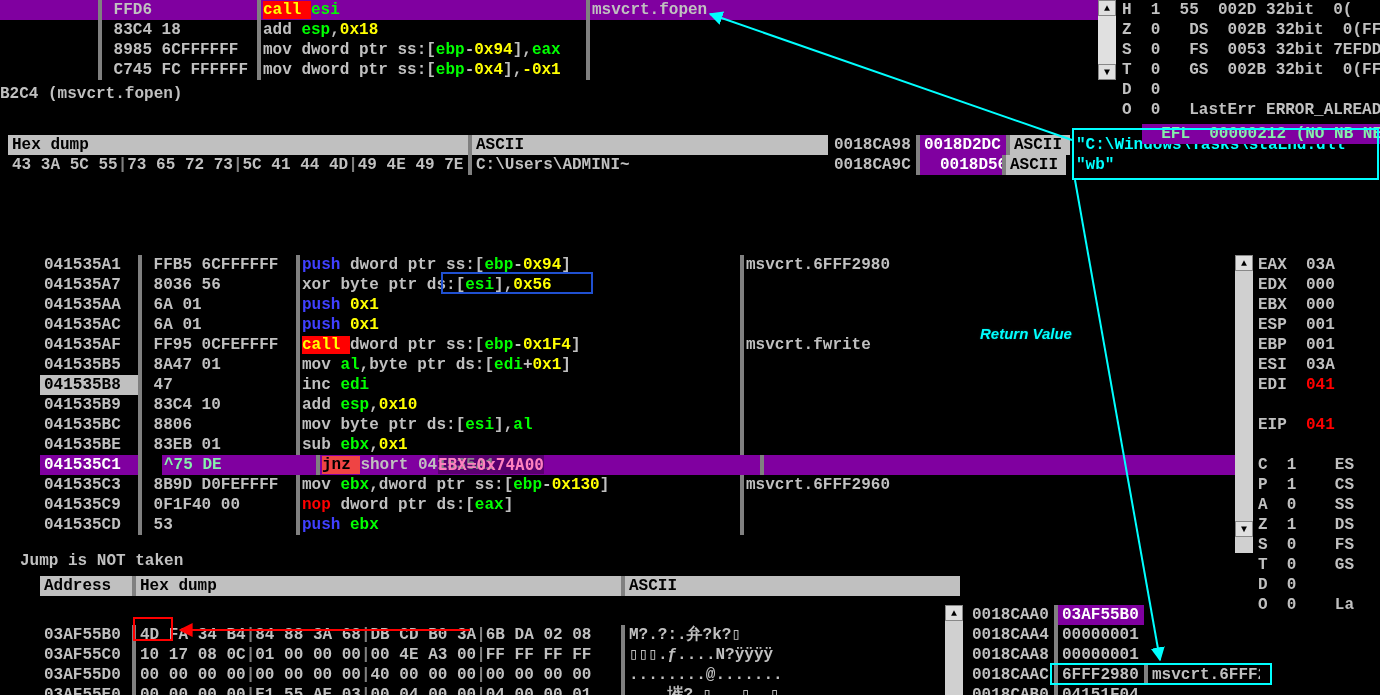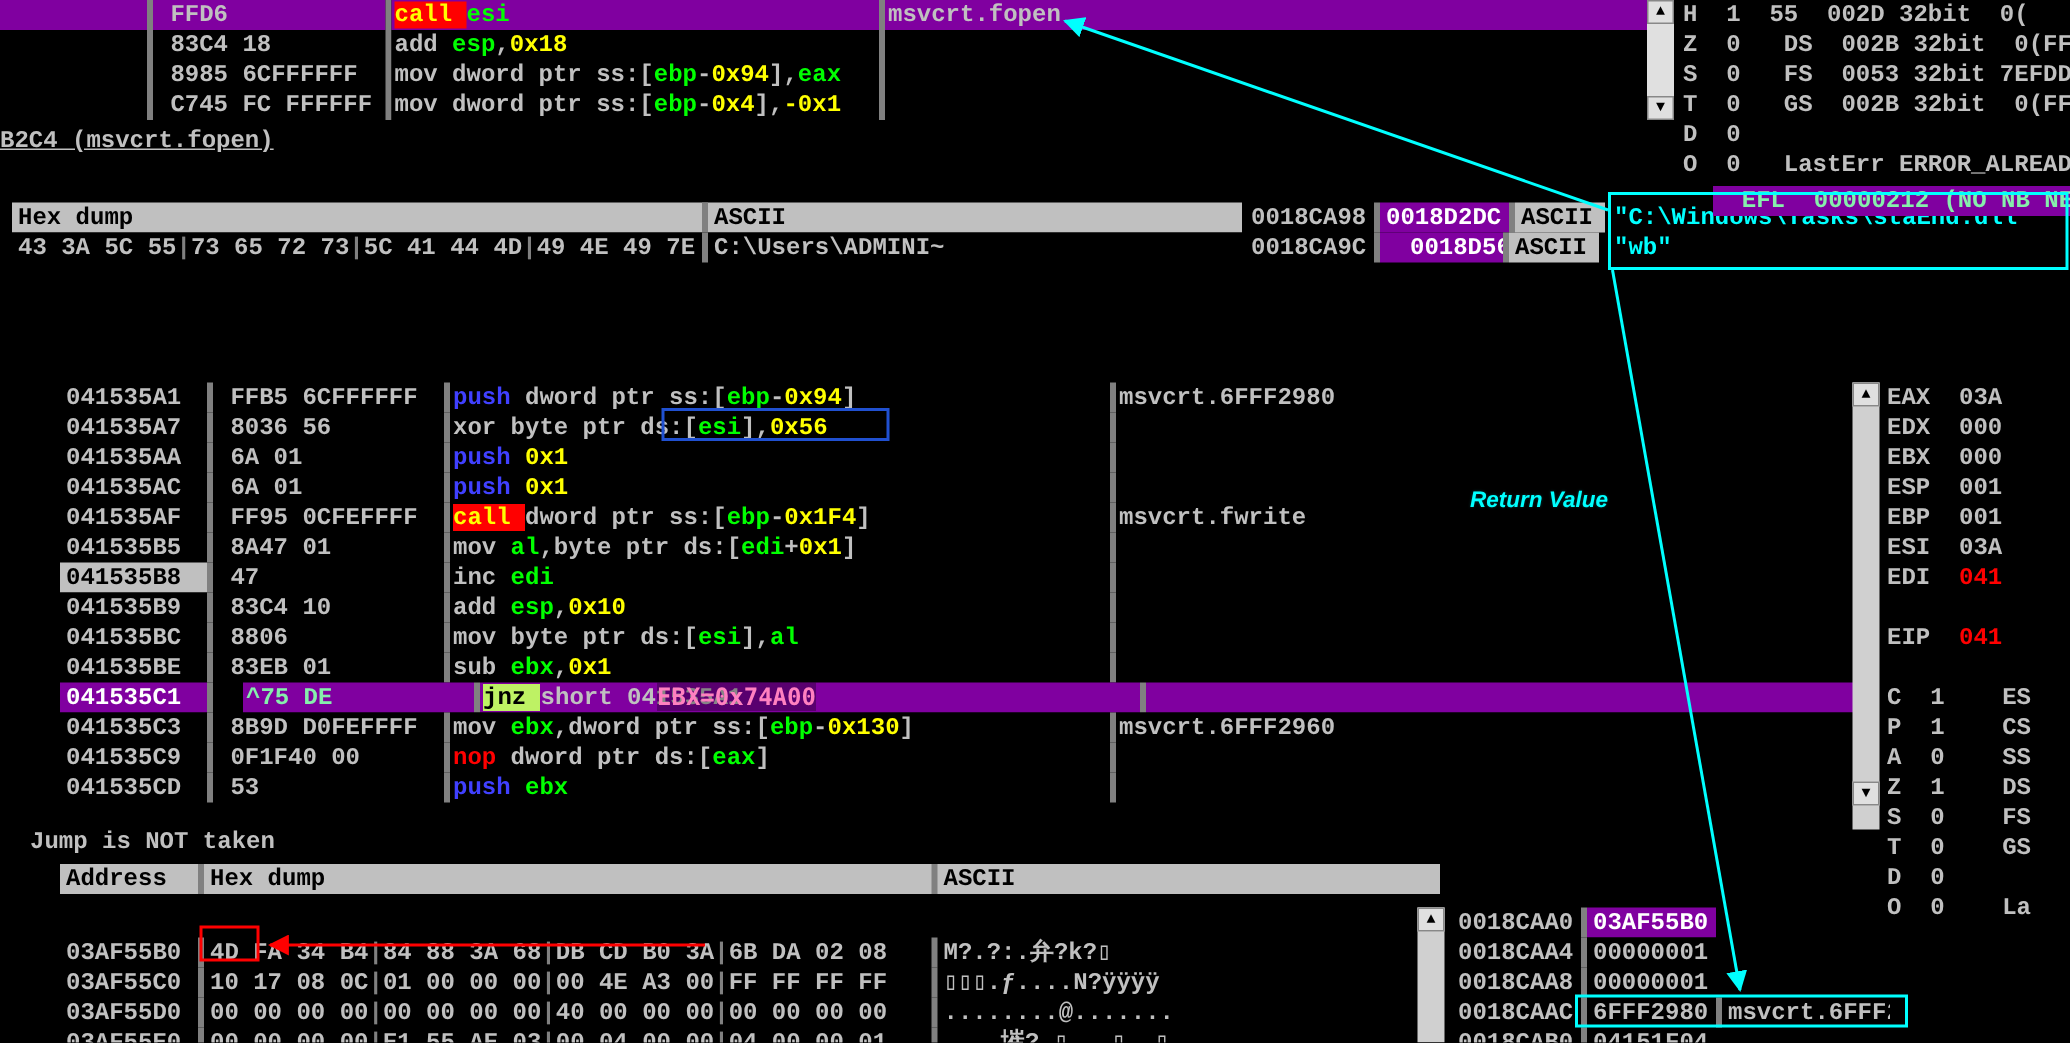--- a/index.html
+++ b/index.html
@@ -26,21 +26,21 @@
   .fg-red     { color: #FF0000; }
   .fg-yellow  { color: #FFFF00; }
   .fg-green   { color: #00FF00; }
   .fg-cyan    { color: #00FFFF; }
   .fg-blue    { color: #4040FF; }
   .fg-black   { color: #000000; }
   .fg-dgray   { color: #86efac; margin-left: 20px; }
 
   .bg-black   { background: #000000; }
   .bg-purple  { background: #8000A0; }
-  .bg-yellow  { background: #bef264; }
+  .bg-yellow  { background: #ef4444; }
   .bg-red     { background: #FF0000; }
   .bg-lgray   { background: #C0C0C0; }
 
   .vsep { width: 4px; background: #808080; height: 20px; flex: 0 0 4px; }
   .vscroll {
     position: absolute;
     width: 18px;
     background: #D0D0D0;
   }
   .vscroll .arrow {
@@ -93,21 +93,21 @@
   svg.overlay {
     position: absolute;
     top: 0; left: 0;
     width: 1380px;
     height: 695px;
     pointer-events: none;
   }
 
   
   #top-disasm   { position:absolute; top:0;    left:0;   width:1115px; }
-  #top-status   { position:absolute; top:85px; left:0;   width:1380px; height:25px;text-decoration:underline;}
+  #top-status   { position:absolute; top:85px; left:0;   width:1380px; height:25px;}
   #top-hexhdr   { position:absolute; top:135px;left:8px; width:820px; }
   #top-hex      { position:absolute; top:155px;left:8px; width:820px; }
   #top-stackhdr { position:absolute; top:135px;left:830px;width:250px;}
 
   #top-regs     { position:absolute; top:0;    left:1122px; width:258px;}
 
   #bot-disasm   { position:absolute; top:255px; left:40px;  width:1210px; }
   #bot-status   { position:absolute; top:552px;left:20px;  width:1230px; }
   #bot-hexhdr   { position:absolute; top:576px;left:40px;  width:920px; }
   #bot-hex      { position:absolute; top:625px;left:40px;  width:920px; }

